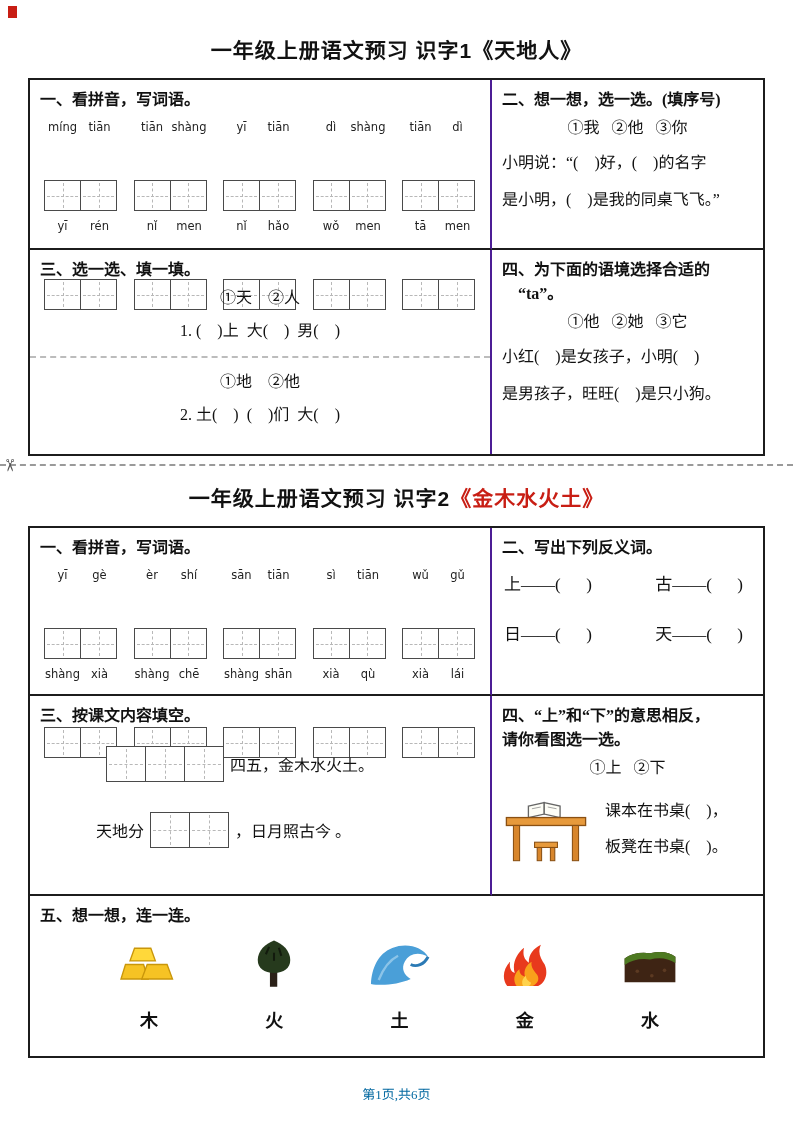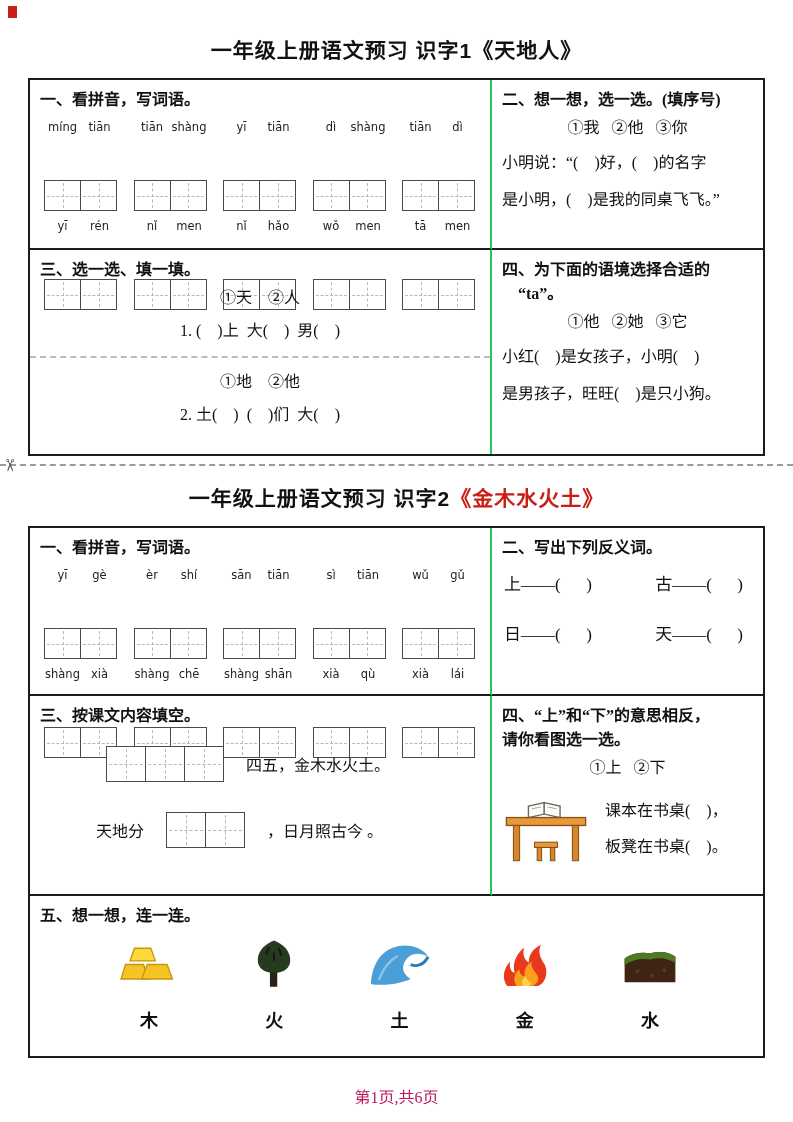--- a/index.html
+++ b/index.html
@@ -12,21 +12,21 @@
   .corner-mark { position:absolute; left:8px; top:6px; width:9px; height:12px; background:var(--red,#c81e14); }
 
   .title { text-align:center; font-size:21px; font-weight:bold;
     font-family:"Liberation Sans", sans-serif; letter-spacing:1px; margin-bottom:14px; }
   .title .red { color:var(--red,#c81e14); }
 
   .tbl { display:grid; grid-template-columns:462px 1fr; border:2px solid #1c1c1c; }
   .t1 { grid-template-rows:170px 204px; }
   .t2 { grid-template-rows:168px 200px 160px; }
   .cellq { padding:8px 10px; position:relative; }
-  .b-r { border-right:2px solid #22c55e; }
+  .b-r { border-right:2px solid #4c1d95; }
   .b-b { border-bottom:2px solid #1c1c1c; }
   .span2 { grid-column:1 / -1; }
 
   .qh { font-size:16px; font-weight:bold; line-height:24px; }
   .qh.ind { padding-left:16px; }
 
   .wordline { display:flex; justify-content:space-between; padding:0 4px; margin-top:7px; }
   .word { display:flex; flex-direction:column;gap:44px; }
   .pyrow { display:flex; }
   .py { width:37px; text-align:center; font-size:11.5px; line-height:17px; color:#222;
@@ -39,38 +39,38 @@
   .tzg.big { width:40px; height:36px; }
 
   .center { text-align:center; }
   .tline { font-size:16px; line-height:37px; }
   .opts { font-size:16px; line-height:32px; }
   .numline { font-size:16px; line-height:34px; }
   .dashdiv { border-top:2px dashed #bcbcbc; margin:8px -10px; height:0; }
 
   .pairline { display:flex; justify-content:space-between; font-size:17px; line-height:50px; padding:0 10px 0 2px; }
 
-  .fillline { display:flex; align-items:center; gap:22px; margin:18px 0 0 66px; font-size:16px; }
+  .fillline { display:flex; align-items:center; gap:6px; margin:18px 0 0 66px; font-size:16px; }
   .fillline.second { margin:30px 0 0 56px; }
   .blankgrid { display:inline-flex; }
 
   .deskrow { display:flex; align-items:center; gap:15px; margin-top:8px; }
   .desk-icon { flex:0 0 auto; line-height:0; }
   .desklines .tline { line-height:36px; }
 
   .matchrow { display:flex; justify-content:space-between; padding:8px 64px 0 70px; }
   .matchcol { display:flex; flex-direction:column; align-items:center; gap:14px; width:78px; }
   .micon { height:56px; display:flex; align-items:center; justify-content:center; line-height:0; }
   .mlabel { font-size:18px; font-weight:bold; }
 
   .cutline { position:relative; margin:8px -28px 16px; border-top:2px dashed #9a9a9a; height:0; }
   .scissors { position:absolute; left:3px; top:-11px; font-size:17px; color:#555;
     display:inline-block; transform:rotate(90deg); font-family:"DejaVu Sans", sans-serif; }
 
-  .footer { text-align:center; font-size:16px; margin-top:26px; color:#be185d; }
+  .footer { text-align:center; font-size:13px; margin-top:26px; color:#0369a1; }
 </style>
 </head>
 <body>
 
 <div class="page">
   <div class="corner-mark"></div>
 
   <h1 class="title">
     <span>一年级上册语文预习 识字1《天地人》</span>
   </h1>

